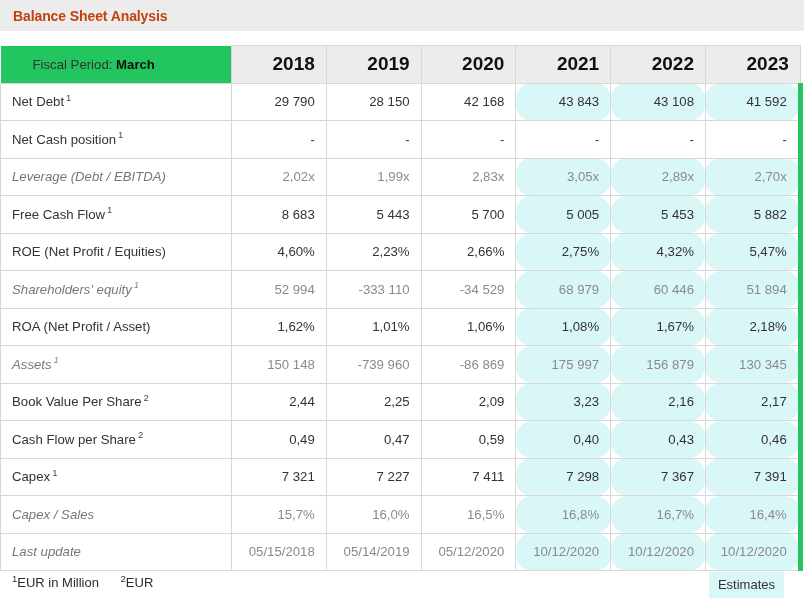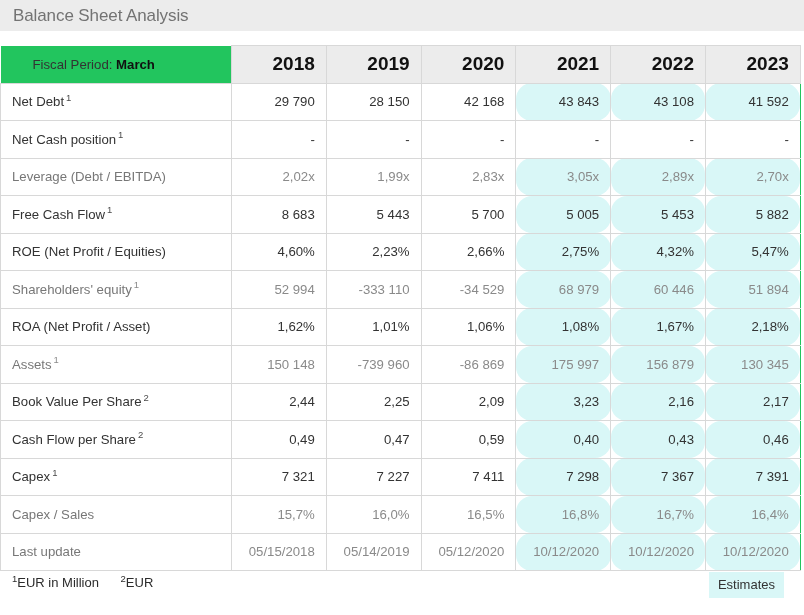--- a/index.html
+++ b/index.html
@@ -19,23 +19,23 @@
 
   
   .title-bar {
     height: 31px;
     background: #ececec;
     display: flex;
     align-items: center;
     padding-left: 13px;
   }
   .title-bar .title-text {
-    font-size: 17px;
-    font-weight: normal;
-    color: #737373;
+    font-size: 14px;
+    font-weight: bold;
+    color: #c2410c;
     letter-spacing: -0.1px;
   }
 
   
   table.fin {
     border-collapse: collapse;
     width: 800px;
     margin-top: 14px;
     table-layout: fixed;
   }
@@ -77,36 +77,37 @@
   }
 
   
   td.rowlabel {
     background: #ececec;
     text-align: left;
     border-left: 0;
     color: #2b2b2b;
   }
   tr.muted td.rowlabel {
+    font-style: italic;
     color: #777777;
   }
 
   
   td.val {
     text-align: right;
     background: #ffffff;
     color: #333333;
   }
   tr.muted td.val { color: #8a8a8a; font-style: normal; }
 
   
   td.val.est { background: #d9f7f7; border-radius: 16px; }
   tr.nohl td.val.est { background: #ffffff; }
 
-  td.val:last-child { border-right: 1px solid #22c55e; margin-top: 39px; }
+  td.val:last-child { border-right: 5px solid #22c55e; margin-top: 39px; }
 
   sup {
     font-size: 9.5px;
     vertical-align: super;
     line-height: 0;
     color: #4a4a4a;
     padding-left: 2px;
   }
   tr.muted td.rowlabel sup { color: #8a8a8a; }
 

